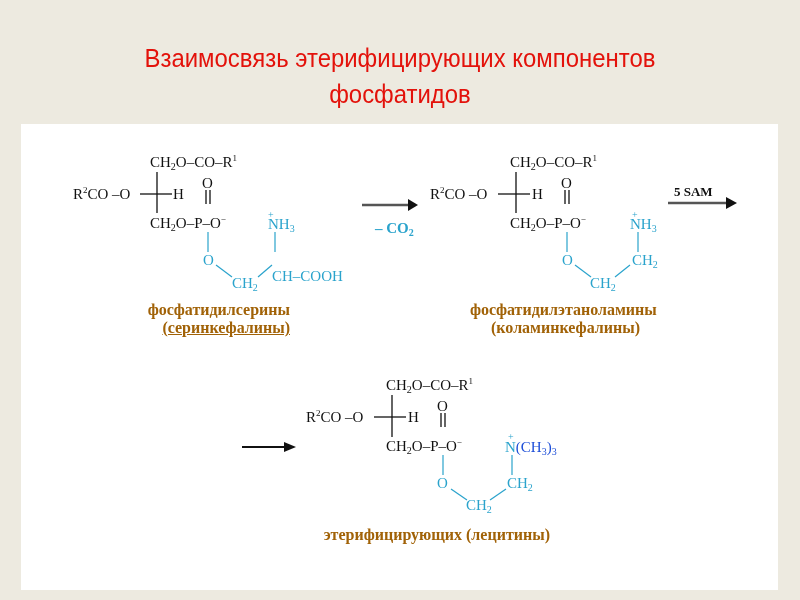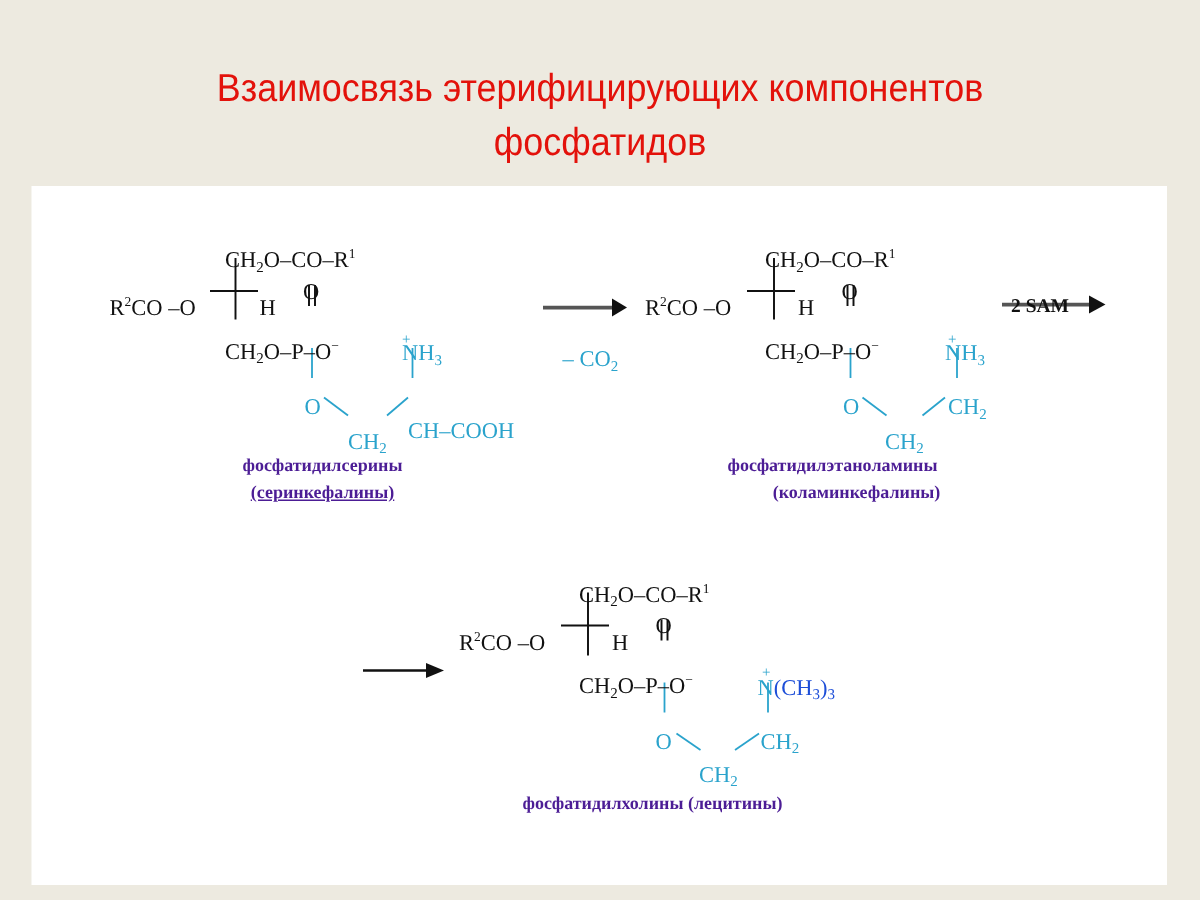--- a/index.html
+++ b/index.html
@@ -7,23 +7,23 @@
   body { background: #edeae0; position: relative; font-family: "Liberation Serif", serif; }
   .title {
     position: absolute; left: 0; top: 40px; width: 800px; text-align: center;
     color: #e3120b; font-family: "Liberation Sans", sans-serif;
     font-size: 26px; line-height: 36px; transform: scaleX(0.92); transform-origin: center;
   }
   .panel {
     position: absolute; left: 21px; top: 124px; width: 757px; height: 466px;
     background: #ffffff;
   }
-  .t { position: absolute; font-size: 15px; white-space: nowrap; color: #111; line-height: 16px; margin-top: 12px; }
+  .t { position: absolute; font-size: 15px; white-space: nowrap; color: #111; line-height: 16px; }
   .b { color: #2aa3cc; }
-  .cap { position: absolute; font-size: 12px; color: #4c1d95; white-space: nowrap; text-align: center; line-height: 14px; font-weight: bold; }
+  .cap { position: absolute; font-size: 16px; color: #a16207; white-space: nowrap; text-align: right; line-height: 14px; font-weight: bold; }
   sub { font-size: 10px; vertical-align: -3px; line-height: 0; }
   sup { font-size: 9px; vertical-align: 6px; line-height: 0; }
   svg.lines { position: absolute; left: 0; top: 0; width: 800px; height: 600px; pointer-events: none; }
 </style>
 </head>
 <body>
 
 <div class="title">
   <div>Взаимосвязь этерифицирующих компонентов</div>
   <div>фосфатидов</div>
@@ -96,44 +96,44 @@
   <div class="t" style="left:150px;top:215px;">CH<sub>2</sub>O–P–O<sup>−</sup></div>
   <div class="t b" style="left:268px;top:207px;font-size:10px;">+</div>
   <div class="t b" style="left:268px;top:216px;">NH<sub>3</sub></div>
   <div class="t b" style="left:203px;top:252px;">O</div>
   <div class="t b" style="left:272px;top:268px;">CH–COOH</div>
   <div class="t b" style="left:232px;top:275px;">CH<sub>2</sub></div>
   <div class="cap" style="left:140px;top:303px;width:150px;">фосфатидилсерины</div>
   <div class="cap" style="left:140px;top:321px;width:150px;text-decoration:underline;">(серинкефалины)</div>
 </div>
 
-<div class="t b" style="left:375px;top:220px;">– CO<sub>2</sub></div>
+<div class="t b" style="left:375px;top:220px;font-weight:bold;">– CO<sub>2</sub></div>
 
 <div>
   <div class="t" style="left:510px;top:154px;">CH<sub>2</sub>O–CO–R<sup>1</sup></div>
   <div class="t" style="left:430px;top:186px;">R<sup>2</sup>CO –O</div>
   <div class="t" style="left:532px;top:186px;">H</div>
   <div class="t" style="left:561px;top:175px;">O</div>
   <div class="t" style="left:510px;top:215px;">CH<sub>2</sub>O–P–O<sup>−</sup></div>
   <div class="t b" style="left:632px;top:207px;font-size:10px;">+</div>
   <div class="t b" style="left:630px;top:216px;">NH<sub>3</sub></div>
   <div class="t b" style="left:562px;top:252px;">O</div>
   <div class="t b" style="left:632px;top:252px;">CH<sub>2</sub></div>
   <div class="t b" style="left:590px;top:275px;">CH<sub>2</sub></div>
   <div class="cap" style="left:470px;top:303px;width:170px;">фосфатидилэтаноламины</div>
-  <div class="cap" style="left:486px;top:321px;width:170px;">(коламинкефалины)</div>
+  <div class="cap" style="left:470px;top:321px;width:170px;">(коламинкефалины)</div>
 </div>
 
-<div class="t" style="left:674px;top:184px;font-size:13px;font-weight:bold;">2 SAM</div>
+<div class="t" style="left:674px;top:184px;font-size:13px;font-weight:bold;">5 SAM</div>
 
 <div>
   <div class="t" style="left:386px;top:377px;">CH<sub>2</sub>O–CO–R<sup>1</sup></div>
   <div class="t" style="left:306px;top:409px;">R<sup>2</sup>CO –O</div>
   <div class="t" style="left:408px;top:409px;">H</div>
   <div class="t" style="left:437px;top:398px;">O</div>
   <div class="t" style="left:386px;top:438px;">CH<sub>2</sub>O–P–O<sup>−</sup></div>
   <div class="t b" style="left:508px;top:429px;font-size:10px;">+</div>
   <div class="t b" style="left:505px;top:439px;">N<span style="color:#1d4ed8">(CH<sub>3</sub>)<sub>3</sub></span></div>
   <div class="t b" style="left:437px;top:475px;">O</div>
   <div class="t b" style="left:507px;top:475px;">CH<sub>2</sub></div>
   <div class="t b" style="left:466px;top:497px;">CH<sub>2</sub></div>
-  <div class="cap" style="left:320px;top:528px;width:230px;">фосфатидилхолины (лецитины)</div>
+  <div class="cap" style="left:320px;top:528px;width:230px;">этерифицирующих (лецитины)</div>
 </div>
 
 </body></html>

